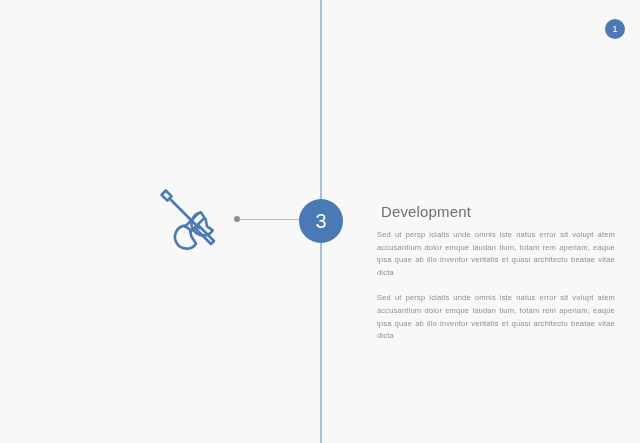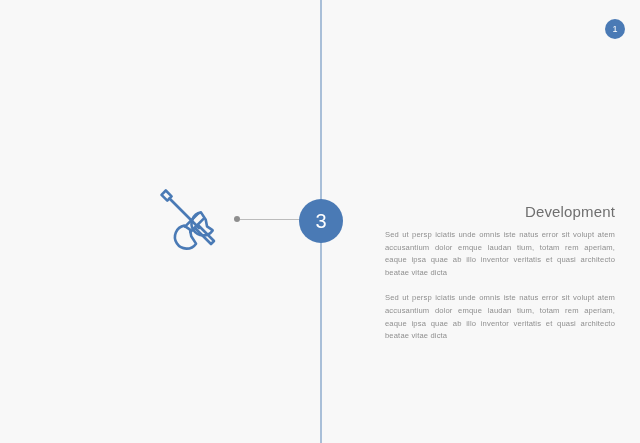--- a/index.html
+++ b/index.html
@@ -104,28 +104,27 @@
     top: 203px;
     width: 238px;
   }
   .content-title {
     font-size: 15px;
     font-weight: 400;
     color: #6f6f6f;
     font-family: "Liberation Sans", sans-serif;
     margin: 0 0 9px 4px;
     letter-spacing: 0.15px;
-    text-align: right;
   }
   .content-para {
     font-size: 7.6px;
     line-height: 12.6px;
     color: #8f8f8f;
     font-family: "Liberation Sans", sans-serif;
-    margin: 0 0 13px 8px;
+    margin: 0 0 13px 0;
     text-align: justify;
     letter-spacing: 0.15px;
   }
   .content-para:last-child {
     margin-bottom: 0;
   }
 </style>
 </head>
 <body>
 

